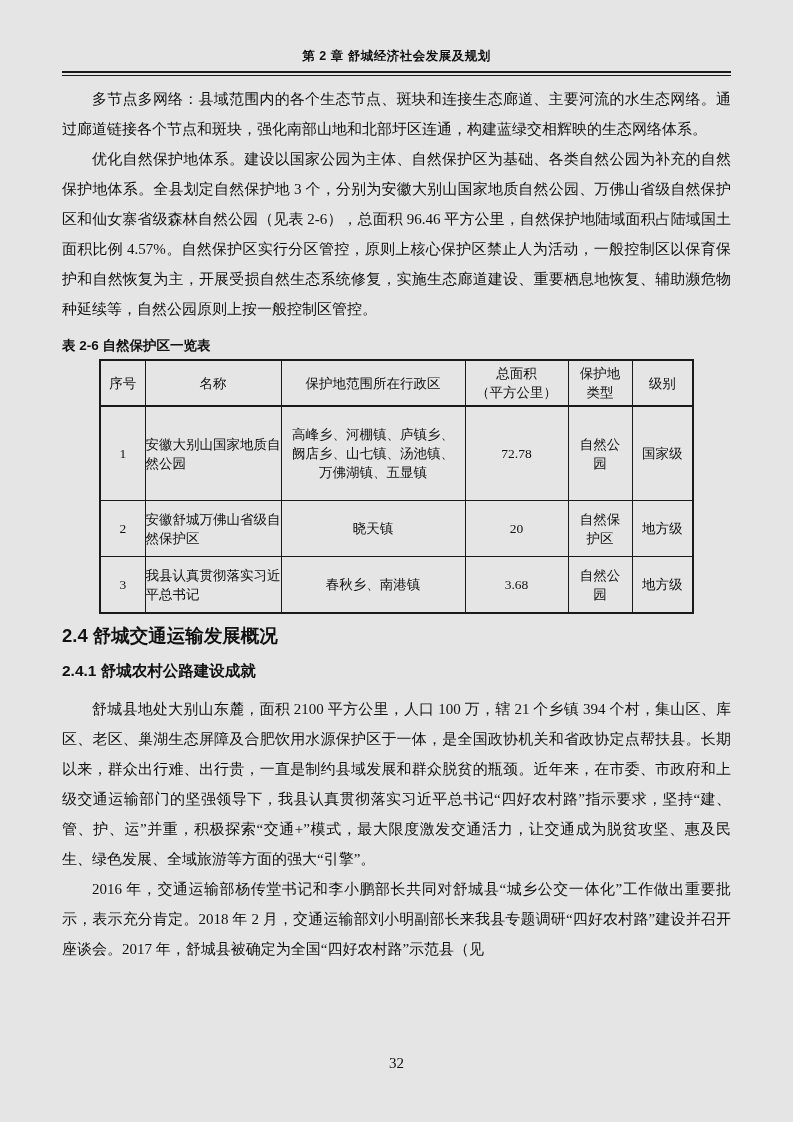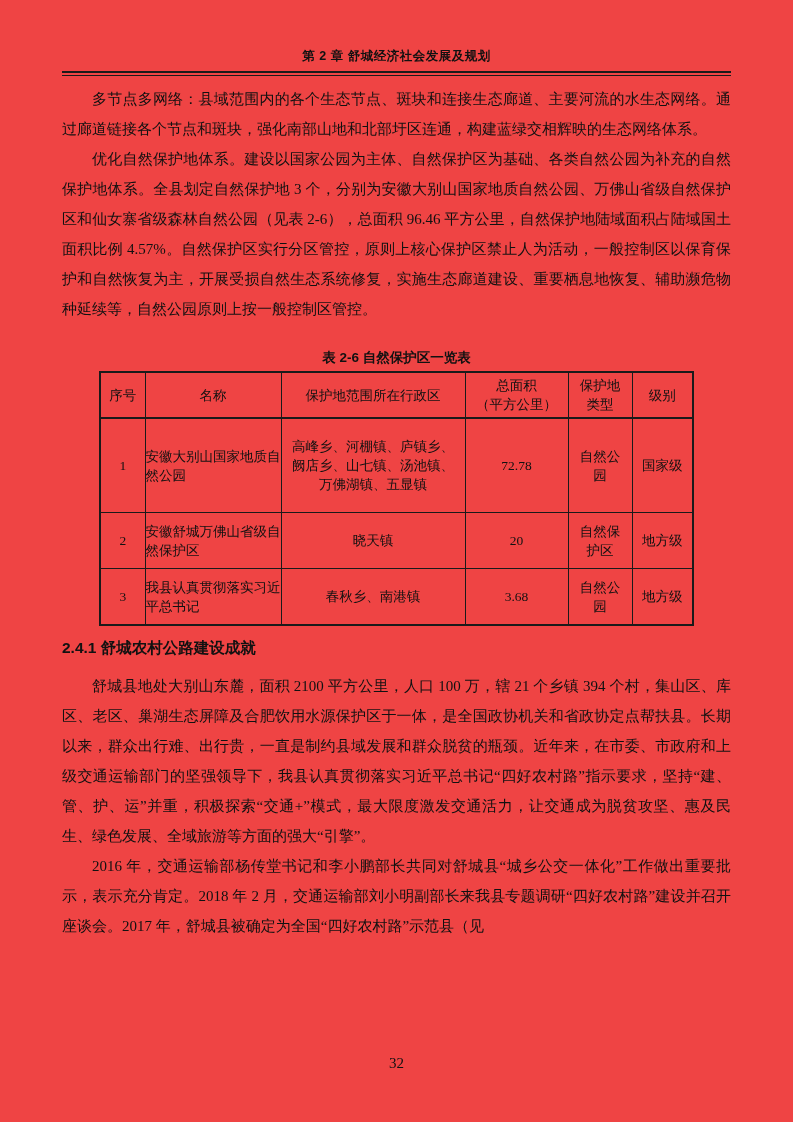--- a/index.html
+++ b/index.html
@@ -1,21 +1,21 @@
 <!DOCTYPE html>
 <html lang="zh"><head>
 <meta charset="utf-8">
 <style>
   html, body { margin: 0; padding: 0; background: #888; }
   .page {
     position: relative;
     width: 793px;
     height: 1122px;
     margin: 0 auto;
-    background: #ef4444;
+    background: #e5e5e5;
     color: #111;
     font-family: "Liberation Serif", "DejaVu Serif", serif;
     overflow: hidden;
   }
   .running-head {
     padding-top: 48px;
     text-align: center;
     font-family: "Liberation Sans", "DejaVu Sans", sans-serif;
     font-weight: bold;
     font-size: 12.5px;
@@ -29,22 +29,22 @@
   .body-text { margin: 8px 62px 0 62px; }
   .body-text p {
     margin: 0;
     font-size: 15px;
     line-height: 30px;
     text-align: justify;
     text-indent: 2em;
   }
 
   .table-caption {
-    margin-top: 24px;
-    text-align: center;
+    margin-top: 12px;
+    text-align: left;
     font-family: "Liberation Sans", "DejaVu Sans", sans-serif;
     font-weight: bold;
     font-size: 13.5px;
     line-height: 20px;
     text-indent: 0;
   }
   table.nature-table {
     width: 595px;
     margin: 3px auto 0 auto;
     border-collapse: collapse;
@@ -157,20 +157,21 @@
         <td>3</td>
         <td class="name-cell">我县认真贯彻落实习近平总书记</td>
         <td class="admin-cell">春秋乡、南港镇</td>
         <td>3.68</td>
         <td>自然公园</td>
         <td>地方级</td>
       </tr>
     </tbody>
   </table>
 
+  <h2 class="sec-h2">2.4 舒城交通运输发展概况</h2>
   <h3 class="sec-h3">2.4.1 舒城农村公路建设成就</h3>
 
   <div class="body-text after-head">
     <p>舒城县地处大别山东麓，面积 2100 平方公里，人口 100 万，辖 21 个乡镇 394 个村，集山区、库区、老区、巢湖生态屏障及合肥饮用水源保护区于一体，是全国政协机关和省政协定点帮扶县。长期以来，群众出行难、出行贵，一直是制约县域发展和群众脱贫的瓶颈。近年来，在市委、市政府和上级交通运输部门的坚强领导下，我县认真贯彻落实习近平总书记“四好农村路”指示要求，坚持“建、管、护、运”并重，积极探索“交通+”模式，最大限度激发交通活力，让交通成为脱贫攻坚、惠及民生、绿色发展、全域旅游等方面的强大“引擎”。</p>
     <p>2016 年，交通运输部杨传堂书记和李小鹏部长共同对舒城县“城乡公交一体化”工作做出重要批示，表示充分肯定。2018 年 2 月，交通运输部刘小明副部长来我县专题调研“四好农村路”建设并召开座谈会。2017 年，舒城县被确定为全国“四好农村路”示范县（见</p>
   </div>
 
   <div class="page-footer">32</div>
 
 </div>

